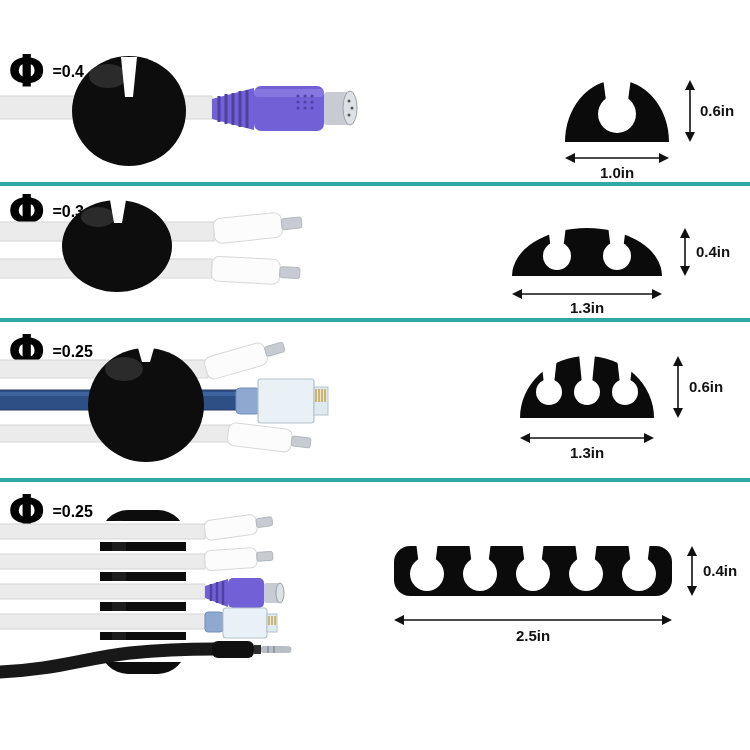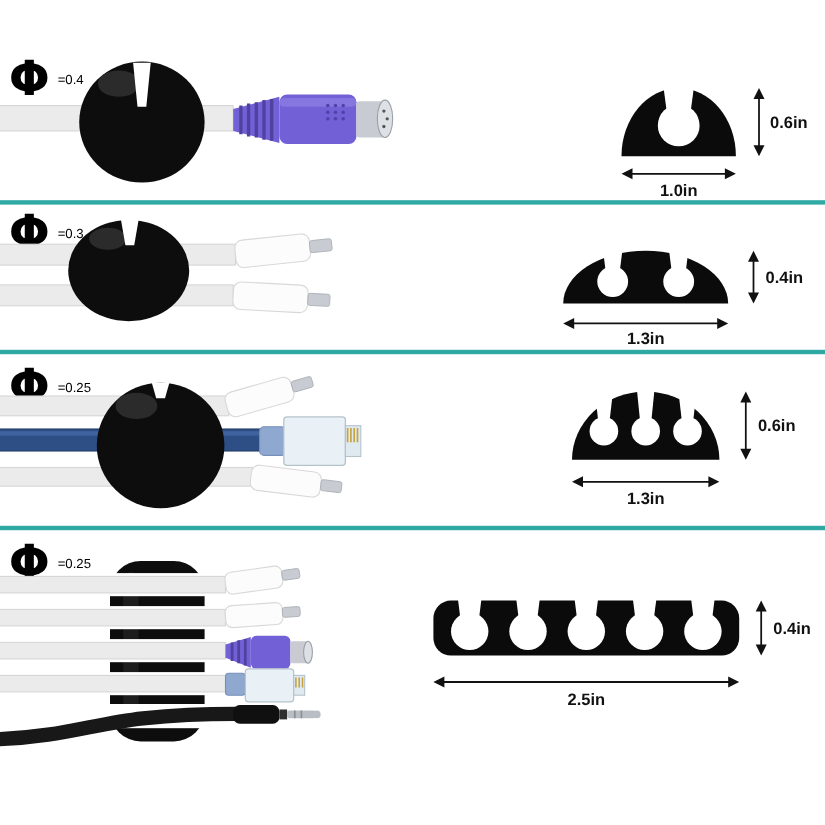--- a/index.html
+++ b/index.html
@@ -2,21 +2,21 @@
 <html><head>
 <meta charset="utf-8">
 <style>
   * { margin:0; padding:0; box-sizing:border-box; }
   html,body { width:750px; height:750px; background:#ffffff; font-family:"Liberation Sans",sans-serif; }
   #stage { position:relative; width:750px; height:750px; background:#ffffff; overflow:hidden; }
   .row { position:absolute; left:0; width:750px; }
   .divider { position:absolute; left:0; width:750px; height:4px; background:#2fa9a3; }
   .phi { position:absolute; display:flex; align-items:center; gap:7px; color:#000; }
   .phi-sym { font-size:44px; font-weight:600; line-height:1; font-family:"DejaVu Sans",sans-serif; }
-  .phi-val { font-size:12px; font-weight:400; }
+  .phi-val { font-size:16px; font-weight:700; }
   svg { position:absolute; display:block; }
   svg text { font-family:"Liberation Sans",sans-serif; font-size:15px; font-weight:700; fill:#111; }
   .cable-w { fill:#ebebeb; stroke:#d6d6d6; stroke-width:1; }
   .cable-b { fill:#2e4f86; stroke:#223c66; stroke-width:1; }
   .clip { fill:#0d0d0d; }
   .hl { fill:#2b2b2b; }
   .conn-w { fill:#fcfcfc; stroke:#d8d8d8; stroke-width:1; }
   .tab { fill:#c8ccd2; stroke:#aab0b6; stroke-width:0.8; }
   .purp { fill:#7160d6; }
   .purp-d { stroke:#50419f; }

